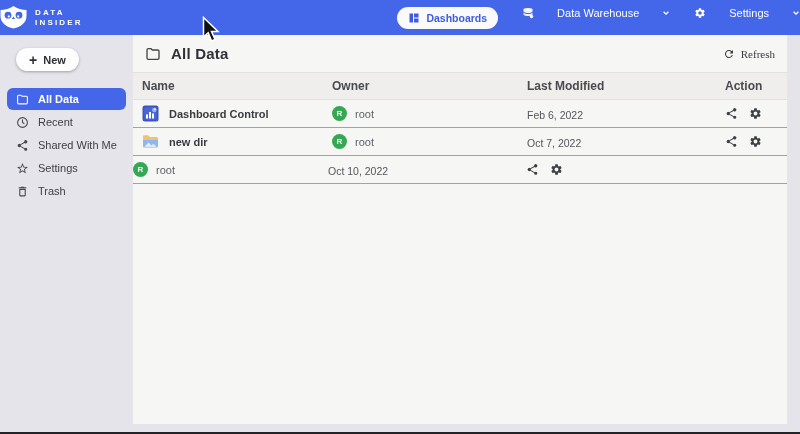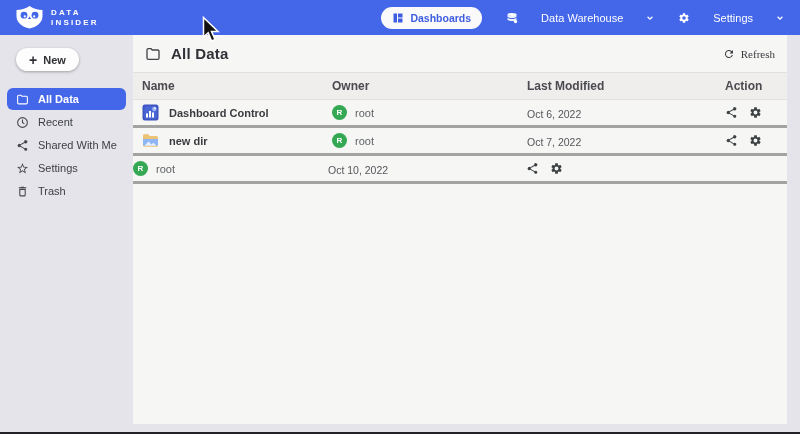--- a/index.html
+++ b/index.html
@@ -1,24 +1,24 @@
 <!DOCTYPE html>
 <html style="--primary: #4466e8; --avatar: #34a853;"><head>
 <meta charset="utf-8">
 <style>
   * { margin:0; padding:0; box-sizing:border-box; }
   html,body { font-family:"Liberation Sans","DejaVu Sans",sans-serif; }
   .page { position:relative; width:800px; height:434px; background:#e4e4ea; overflow:hidden; }
   .page::after { content:""; position:absolute; left:0; bottom:0; width:100%; height:2px; background:#232327; }
 
   
-  .topbar { height:35px; background:var(--primary,#4466e8); display:flex; align-items:center; padding:0 16px; }
+  .topbar { height:35px; background:var(--primary,#4466e8); display:flex; align-items:center; padding:0 0; }
   .logo { display:flex; align-items:center; gap:8px; }
   .logo-text { color:#fff; font-size:8px; font-weight:bold; letter-spacing:2.2px; line-height:10px; }
-  .top-nav { margin-left:auto; display:flex; align-items:center; gap:24px; }
+  .top-nav { margin-left:auto; display:flex; align-items:flex-start; gap:24px; }
   .pill-btn { display:flex; align-items:center; gap:6px; background:#fafafa; color:#3d5ce0;
               border:none; border-radius:14px; padding:5px 11px; font-size:10.5px; font-weight:bold;
               font-family:inherit; cursor:pointer; }
   .top-link { display:flex; align-items:center; gap:23px; color:#fff; font-size:11px; cursor:pointer; }
   .chev { width:8px; height:8px; }
 
   
   .body { display:flex; height:399px; }
   .sidebar { flex:0 0 133px; background:#e4e4ea; padding-top:13px; }
   .main { flex:1; margin:0 13px 10px 0; background:#f6f6f4; }
@@ -39,21 +39,21 @@
   .main-header { height:38px; display:flex; align-items:center; padding:0 12px; border-bottom:1px solid #e2e1df; }
   .title-wrap { display:flex; align-items:center; gap:10px; color:#303136; }
   .title-wrap .tico { width:16px; height:16px; color:#44454a; }
   .page-title { font-size:15px; font-weight:bold; letter-spacing:.2px; }
   .refresh { margin-left:auto; display:flex; align-items:center; gap:6px; font-size:11px; color:#3a3b40; cursor:pointer;font-family:Liberation Serif, serif; }
   .refresh svg { width:12px; height:12px; }
 
   
   .thead { display:flex; align-items:center; height:27px; background:#efeeec; border-bottom:1px solid #e2e1df;
            font-size:12px; font-weight:bold; color:#4a4a50; }
-  .trow { display:flex; align-items:center; height:28px; background:#f6f6f4; border-bottom:3px solid #a3a3a3; }
+  .trow { display:flex; align-items:center; height:28px; background:#f6f6f4; border-bottom:1px solid #a3a3a3; }
   .col-name { flex:0 0 199px; display:flex; align-items:center; gap:10px; padding-left:9px; }
   .col-owner { flex:0 0 195px; display:flex; align-items:center; gap:8px; }
   .col-modified { flex:0 0 195px; }
   .col-action { flex:1; display:flex; align-items:center; gap:11px; padding-left:3px; }
   .row-name { font-size:11px; font-weight:bold; color:#3a3b40; }
   .file-icon { width:17px; height:17px; flex:0 0 17px; }
   .avatar { width:15px; height:15px; border-radius:50%; background:var(--avatar,#34a853); color:#fff;
             font-size:8px; font-weight:bold; display:flex; align-items:center; justify-content:center; }
   .owner-name { font-size:11px; color:#5f6368; }
   .mod-date { font-size:10.5px; color:#55565c; }
@@ -194,21 +194,21 @@
           <path d="M12.3,5 L12.3,3.2 A1.8,1.8 0 0 1 14.1,5 Z" fill="#fff"></path>
         </svg>
 
         <span class="row-name">Dashboard Control</span>
       </div>
       <div class="col-owner">
         <span class="avatar">R</span>
         <span class="owner-name">root</span>
       </div>
       <div class="col-modified">
-        <span class="mod-date">Oct 6, 2022</span>
+        <span class="mod-date">Feb 6, 2022</span>
       </div>
       <div class="col-action">
         <svg class="act-icon" viewBox="0 0 24 24" fill="currentColor">
           <path d="M18,16.08a2.9,2.9,0,0,0-1.96.77L8.91,12.7A3.3,3.3,0,0,0,9,12a3.3,3.3,0,0,0-.09-.7l7.05-4.11A3,3,0,1,0,15,5a3.3,3.3,0,0,0,.09.7L8.04,9.81A3,3,0,1,0,6,15a2.9,2.9,0,0,0,2.04-.81l7.12,4.16a2.8,2.8,0,0,0-.08.65,2.92,2.92,0,1,0,2.92-2.92Z"></path>
         </svg>
         <svg class="act-icon" viewBox="0 0 24 24" fill="currentColor">
           <path d="M19.14,12.94a7.4,7.4,0,0,0,.06-.94,7.5,7.5,0,0,0-.07-.94l2.03-1.58a.49.49,0,0,0,.12-.61L19.36,5.55a.49.49,0,0,0-.59-.22l-2.39.96a7,7,0,0,0-1.62-.94L14.4,2.81a.48.48,0,0,0-.48-.41H10.08a.47.47,0,0,0-.47.41L9.25,5.35a7.3,7.3,0,0,0-1.62.94L5.24,5.33a.49.49,0,0,0-.59.22L2.74,8.87a.48.48,0,0,0,.12.61l2.03,1.58A7.5,7.5,0,0,0,4.8,12a7.5,7.5,0,0,0,.07.94L2.84,14.52a.49.49,0,0,0-.12.61l1.92,3.32a.49.49,0,0,0,.59.22l2.39-.96a7,7,0,0,0,1.62.94l.36,2.54a.48.48,0,0,0,.48.41h3.84a.47.47,0,0,0,.47-.41l.36-2.54a7.3,7.3,0,0,0,1.62-.94l2.39.96a.49.49,0,0,0,.59-.22l1.92-3.32a.48.48,0,0,0-.12-.61ZM12,15.6A3.6,3.6,0,1,1,15.6,12,3.6,3.6,0,0,1,12,15.6Z"></path>
         </svg>
       </div>
     </div>

